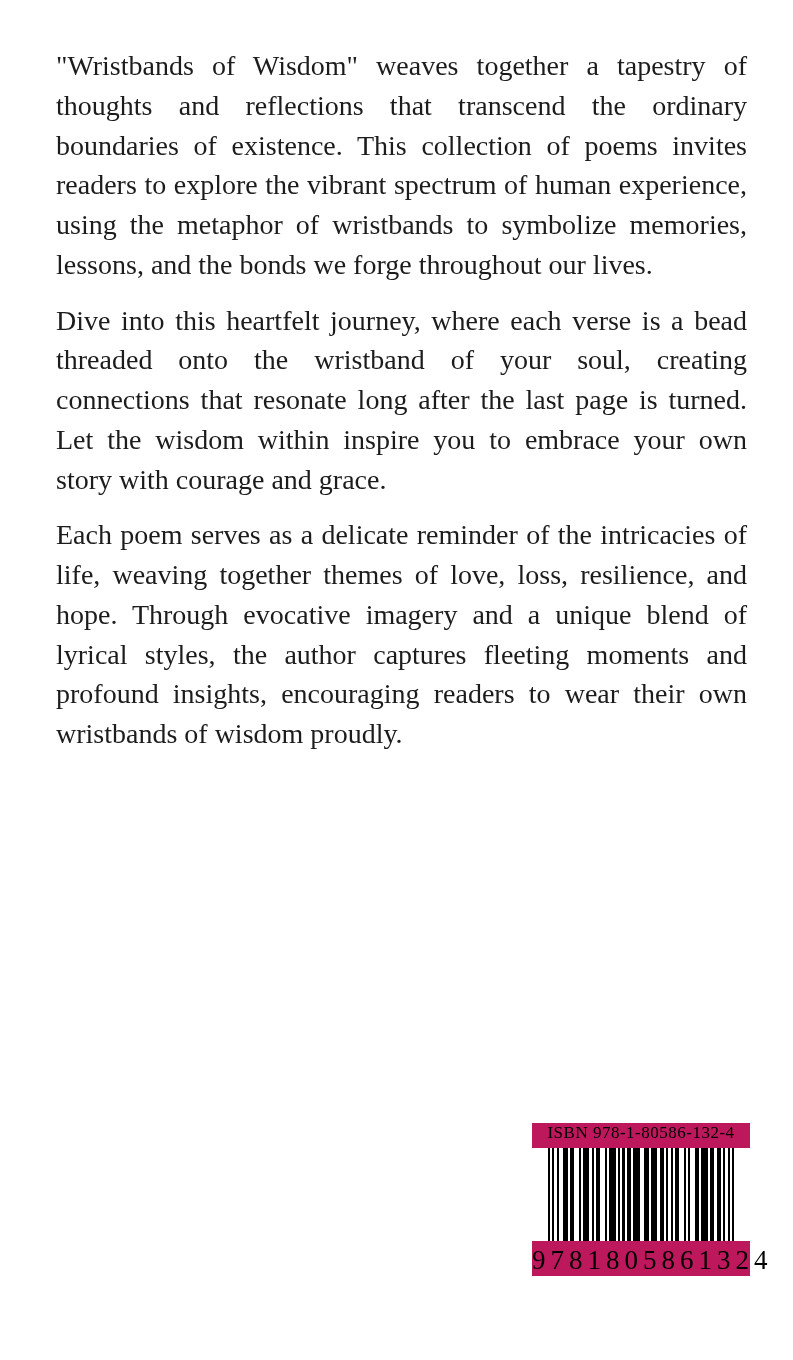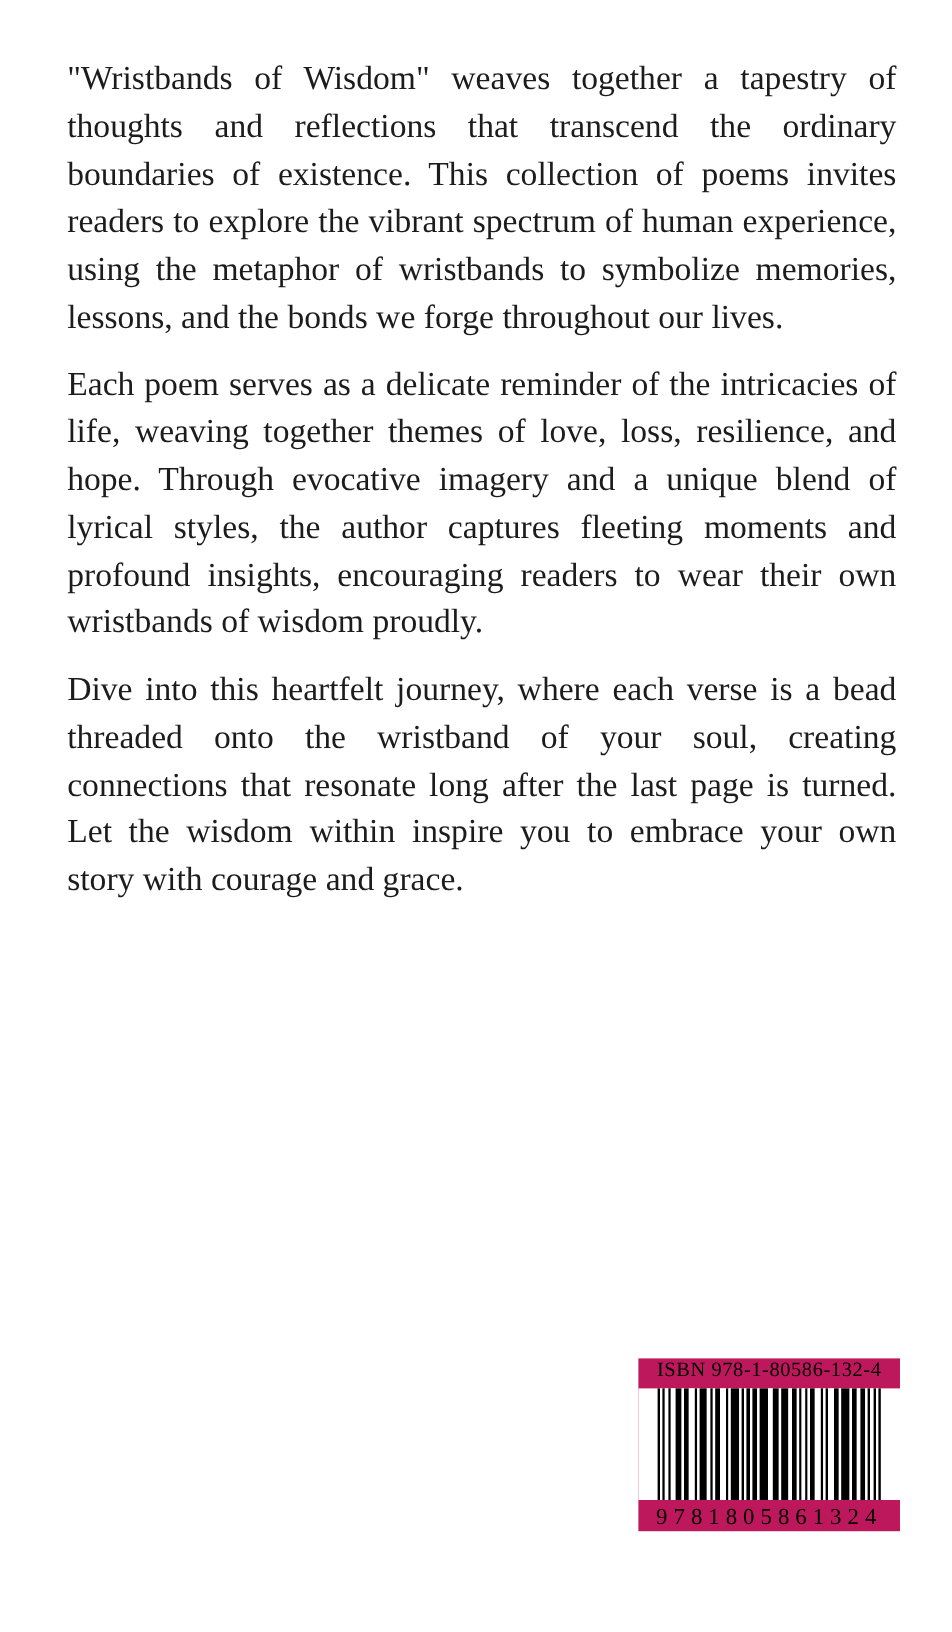--- a/index.html
+++ b/index.html
@@ -48,36 +48,36 @@
     justify-content: center;
     height: 93px;
     width: 100%;
     background: #ffffff;
   }
   .bars span { display: block; height: 100%; }
   .bar-on  { background: #000; }
   .bar-off { background: #fff; }
   .isbn-number {
     font-family: "Liberation Serif", serif;
-    font-size: 19px;
+    font-size: 27px;
     letter-spacing: 5px;
     color: #000;
     margin-top: 4px;
     white-space: nowrap;
   }
 </style>
 </head>
 <body>
 
 <div class="page">
 
   <div class="text-block">
     <p>"Wristbands of Wisdom" weaves together a tapestry of thoughts and reflections that transcend the ordinary boundaries of existence. This collection of poems invites readers to explore the vibrant spectrum of human experience, using the metaphor of wristbands to symbolize memories, lessons, and the bonds we forge throughout our lives.</p>
+    <p>Dive into this heartfelt journey, where each verse is a bead threaded onto the wristband of your soul, creating connections that resonate long after the last page is turned. Let the wisdom within inspire you to embrace your own story with courage and grace.</p>
     <p>Each poem serves as a delicate reminder of the intricacies of life, weaving together themes of love, loss, resilience, and hope. Through evocative imagery and a unique blend of lyrical styles, the author captures fleeting moments and profound insights, encouraging readers to wear their own wristbands of wisdom proudly.</p>
-    <p>Dive into this heartfelt journey, where each verse is a bead threaded onto the wristband of your soul, creating connections that resonate long after the last page is turned. Let the wisdom within inspire you to embrace your own story with courage and grace.</p>
   </div>
 
   <div class="barcode-box">
     <div class="isbn-label">ISBN 978-1-80586-132-4</div>
     <div class="bars" id="bars">
         <span class="bar-on" style="width: 2.2px;"></span>
         <span class="bar-off" style="width: 2.2px;"></span>
         <span class="bar-on" style="width: 2.2px;"></span>
         <span class="bar-off" style="width: 2.2px;"></span>
         <span class="bar-on" style="width: 2.2px;"></span>

